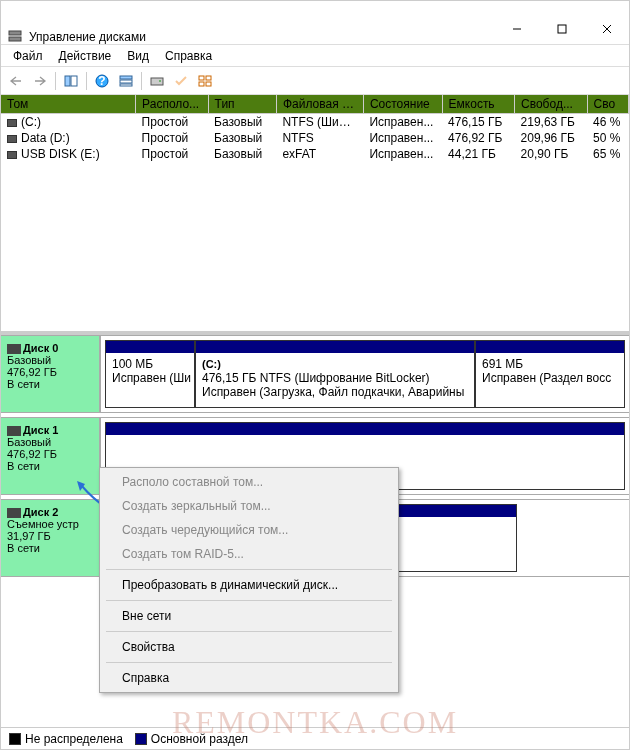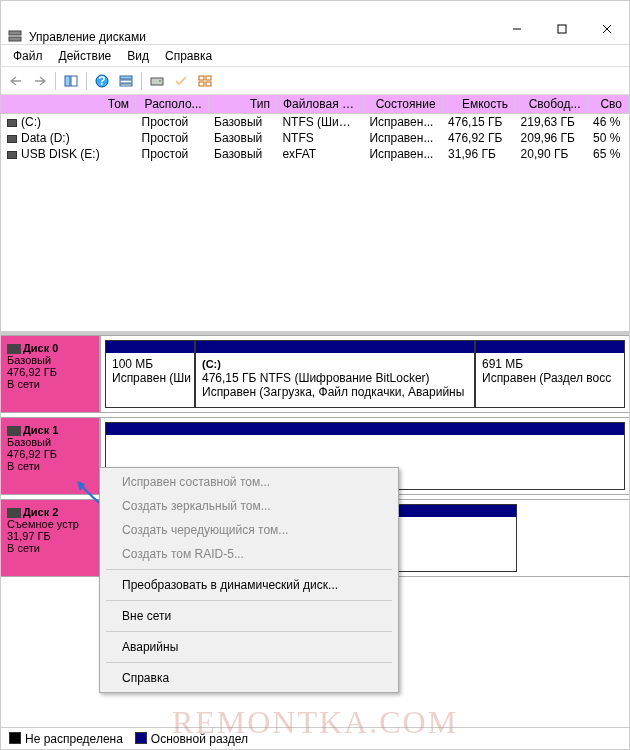--- a/index.html
+++ b/index.html
@@ -14,37 +14,37 @@
   .menubar { height: 22px; display: flex; align-items: center; padding: 0 4px; border-bottom: 1px solid #ddd; }
   .menu-item { padding: 2px 8px; }
   
   .toolbar { height: 28px; display: flex; align-items: center; padding: 2px 4px; border-bottom: 1px solid #ddd; gap: 2px; }
   .tool-btn { width: 22px; height: 22px; display: flex; align-items: center; justify-content: center; border: 1px solid transparent; }
   .tool-btn.disabled { opacity: 0.4; }
   .tool-sep { width: 1px; height: 18px; background: #ccc; margin: 0 2px; }
   
   .volume-list { height: 240px; overflow: auto; border-bottom: 4px solid #ccc; }
   table { border-collapse: collapse; width: 100%; table-layout: fixed; }
-  th { text-align: right; font-weight: normal; padding: 2px 6px; border-right: 1px solid #ccc; border-bottom: 1px solid #ccc; background: #f0abfc; overflow: hidden; white-space: nowrap; text-overflow: ellipsis; }
+  th { text-align: left; font-weight: normal; padding: 2px 6px; border-right: 1px solid #ccc; border-bottom: 1px solid #ccc; background: #4d7c0f; overflow: hidden; white-space: nowrap; text-overflow: ellipsis; }
   td { padding: 1px 6px; white-space: nowrap; overflow: hidden; text-overflow: ellipsis; }
   td .vol-icon { display: inline-block; width: 10px; height: 8px; background: #555; border: 1px solid #333; margin-right: 4px; vertical-align: middle; }
   
   .disk-panel { background: #fff; }
   .disk-row { display: flex; border-top: 1px solid #aaa; border-bottom: 1px solid #aaa; min-height: 78px; margin-bottom: 4px; }
-  .disk-label { width: 100px; padding: 6px; border-right: 2px solid #aaa; background: #ec4899; font-size: 11px; }
+  .disk-label { width: 100px; padding: 6px; border-right: 2px solid #aaa; background: #86efac; font-size: 11px; }
   .disk-label .disk-icon { display: inline-block; width: 14px; height: 10px; background: #444; margin-right: 2px; vertical-align: middle; }
   .disk-label b { font-size: 11px; }
   .disk-parts { flex: 1; display: flex; padding: 4px; gap: 0; }
   .part { border: 1px solid #333; display: flex; flex-direction: column; font-size: 11px; overflow: hidden; }
   .part-header { height: 12px; background: #000080; }
   .part-body { padding: 4px 6px; flex: 1; white-space: nowrap; overflow: hidden; }
   .part-body b { font-size: 11px; }
   
   .legend { position: absolute; bottom: 0; left: 0; right: 0; height: 22px; border-top: 1px solid #ccc; display: flex; align-items: center; padding: 0 8px; gap: 12px; background: #fff; font-size: 11px; }
-  .legend-item { display: flex; gap: 4px; }
+  .legend-item { display: flex; align-items: center; gap: 4px; }
   .legend-box { width: 12px; height: 12px; border: 1px solid #333; }
   
   .context-menu { position: absolute; background: #f0f0f0; border: 1px solid #aaa; box-shadow: 2px 2px 4px rgba(0,0,0,0.3); padding: 2px; min-width: 300px; z-index: 100; }
   .ctx-item { padding: 5px 20px; font-size: 12px; white-space: nowrap; }
   .ctx-item.disabled { color: #888; }
   .ctx-sep { height: 1px; background: #ccc; margin: 3px 4px; }
   
   .watermark { position: absolute; bottom: 8px; left: 0; right: 0; text-align: center; font-size: 32px; font-family: Georgia, serif; color: rgba(200,120,100,0.35); letter-spacing: 2px; pointer-events: none; z-index: 50; }
   
   .arrow-annot { position: absolute; z-index: 60; pointer-events: none; }
@@ -185,21 +185,21 @@
           <td>476,92 ГБ</td>
           <td>209,96 ГБ</td>
           <td>50 %</td>
         </tr>
         <tr>
           <td><span class="vol-icon"></span>USB DISK (E:)</td>
           <td>Простой</td>
           <td>Базовый</td>
           <td>exFAT</td>
           <td>Исправен...</td>
-          <td>31,96 ГБ</td>
+          <td>44,21 ГБ</td>
           <td>20,90 ГБ</td>
           <td>65 %</td>
         </tr>
       </tbody>
   </table>
 </div>
 
 <div class="disk-panel" id="disk-panel">
     <div class="disk-row">
       <div class="disk-label"><span class="disk-icon"></span><b>Диск 0</b><br>Базовый<br>476,92 ГБ<br>В сети</div>
@@ -232,30 +232,30 @@
       <div class="disk-parts" style="max-width: 420px;">
         <div class="part" style="flex:1">
           <div class="part-header"></div>
           <div class="part-body"><br></div>
         </div>
       </div>
     </div>
   </div>
 
 <div class="context-menu" style="left:98px; top:466px;" id="ctx-menu">
-    <div class="ctx-item disabled">Исправен составной том...</div>
+    <div class="ctx-item disabled">Располо составной том...</div>
     <div class="ctx-item disabled">Создать зеркальный том...</div>
     <div class="ctx-item disabled">Создать чередующийся том...</div>
     <div class="ctx-item disabled">Создать том RAID-5...</div>
     <div class="ctx-sep"></div>
     <div class="ctx-item">Преобразовать в динамический диск...</div>
     <div class="ctx-sep"></div>
     <div class="ctx-item">Вне сети</div>
     <div class="ctx-sep"></div>
-    <div class="ctx-item">Аварийны</div>
+    <div class="ctx-item">Свойства</div>
     <div class="ctx-sep"></div>
     <div class="ctx-item">Справка</div>
   </div>
 
 <div class="legend">
   <div class="legend-item">
       <span class="legend-box" style="background:#000"></span>
       <span>Не распределена</span>
     </div>
   <div class="legend-item">

